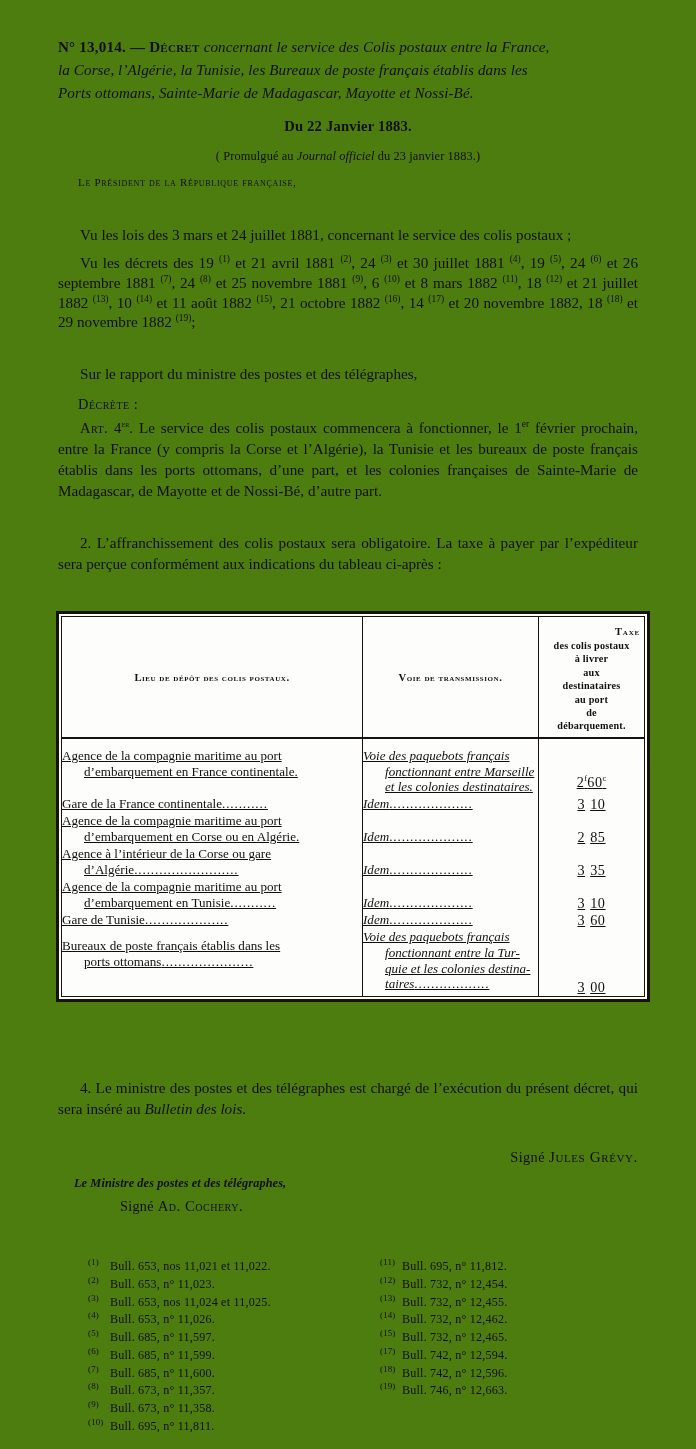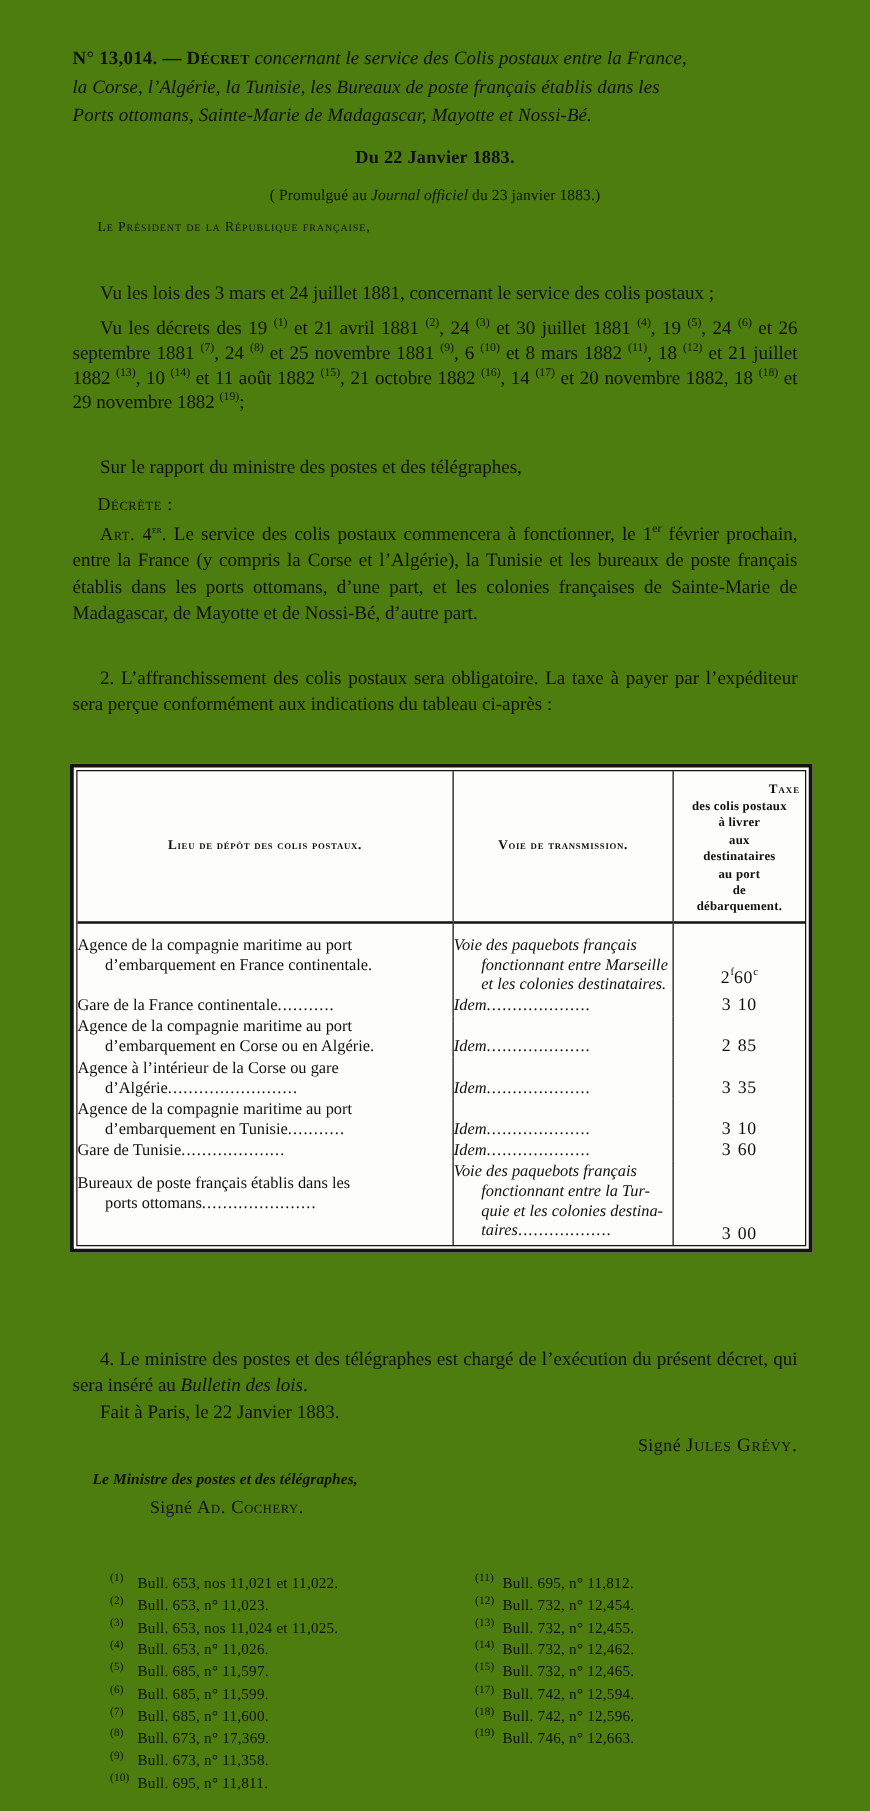--- a/index.html
+++ b/index.html
@@ -174,21 +174,21 @@
   }
   .th-taxe .cap {
     font-variant: small-caps;
     font-weight: 700;
     letter-spacing: .8px;
     font-size: 10.4px;
     text-align: right;
   }
   .vsep { border-left: 1.5px solid #15120f; }
 
-  tbody td { font-size: 13.1px; line-height: 1.2; }
+  tbody td { font-size: 13.1px; line-height: 1.2; text-decoration: underline; }
   .body-left  { padding: 4px 6px 4px 10px; }
   .body-mid   { padding: 4px 6px 4px 7px; }
   .body-right { padding: 4px 10px 4px 6px; text-align: center; }
 
   .loc { margin: 0 0 1px; padding-left: 20px; text-indent: -20px; }
   .loc.lead { padding-left: 0; text-indent: 0; }
   .wrap2 { display: block; padding-left: 22px; }
   .via { margin: 0 0 1px; font-style: italic; }
   .dots { font-style: normal; letter-spacing: .9px; }
   .rate { margin: 0; font-size: 14.2px; letter-spacing: .6px; }
@@ -385,38 +385,37 @@
           </tr>
 
         </tbody>
       </table>
     </div>
   </div>
 
 
   <div class="col para art4"><span>4. Le ministre des postes et des télégraphes est chargé de l’exécution du présent décret, qui sera inséré au </span><i class="it">Bulletin des lois</i><span>.</span></div>
 
-  <div class="col fait para">Fait à Paris, le 22 Janvier 1883.</div>
 
   <div class="col sign-grevy"><span>Signé </span><span class="name">Jules Grévy.</span></div>
 
   <div class="col min-line">Le Ministre des postes et des télégraphes,</div>
 
   <div class="col sign-cochery"><span>Signé </span><span class="name">Ad. Cochery.</span></div>
 
   <div class="notes">
     <ol>
       <li><span class="mk">(1)</span><span class="bl">Bull. 653, nos 11,021 et 11,022.</span></li>
       <li><span class="mk">(2)</span><span class="bl">Bull. 653, n° 11,023.</span></li>
       <li><span class="mk">(3)</span><span class="bl">Bull. 653, nos 11,024 et 11,025.</span></li>
       <li><span class="mk">(4)</span><span class="bl">Bull. 653, n° 11,026.</span></li>
       <li><span class="mk">(5)</span><span class="bl">Bull. 685, n° 11,597.</span></li>
       <li><span class="mk">(6)</span><span class="bl">Bull. 685, n° 11,599.</span></li>
       <li><span class="mk">(7)</span><span class="bl">Bull. 685, n° 11,600.</span></li>
-      <li><span class="mk">(8)</span><span class="bl">Bull. 673, n° 17,369.</span></li>
+      <li><span class="mk">(8)</span><span class="bl">Bull. 673, n° 11,357.</span></li>
       <li><span class="mk">(9)</span><span class="bl">Bull. 673, n° 11,358.</span></li>
       <li><span class="mk">(10)</span><span class="bl">Bull. 695, n° 11,811.</span></li>
     </ol>
     <ol>
       <li><span class="mk">(11)</span><span class="bl">Bull. 695, n° 11,812.</span></li>
       <li><span class="mk">(12)</span><span class="bl">Bull. 732, n° 12,454.</span></li>
       <li><span class="mk">(13)</span><span class="bl">Bull. 732, n° 12,455.</span></li>
       <li><span class="mk">(14)</span><span class="bl">Bull. 732, n° 12,462.</span></li>
       <li><span class="mk">(15)</span><span class="bl">Bull. 732, n° 12,465.</span></li>
       <li><span class="mk">(17)</span><span class="bl">Bull. 742, n° 12,594.</span></li>

